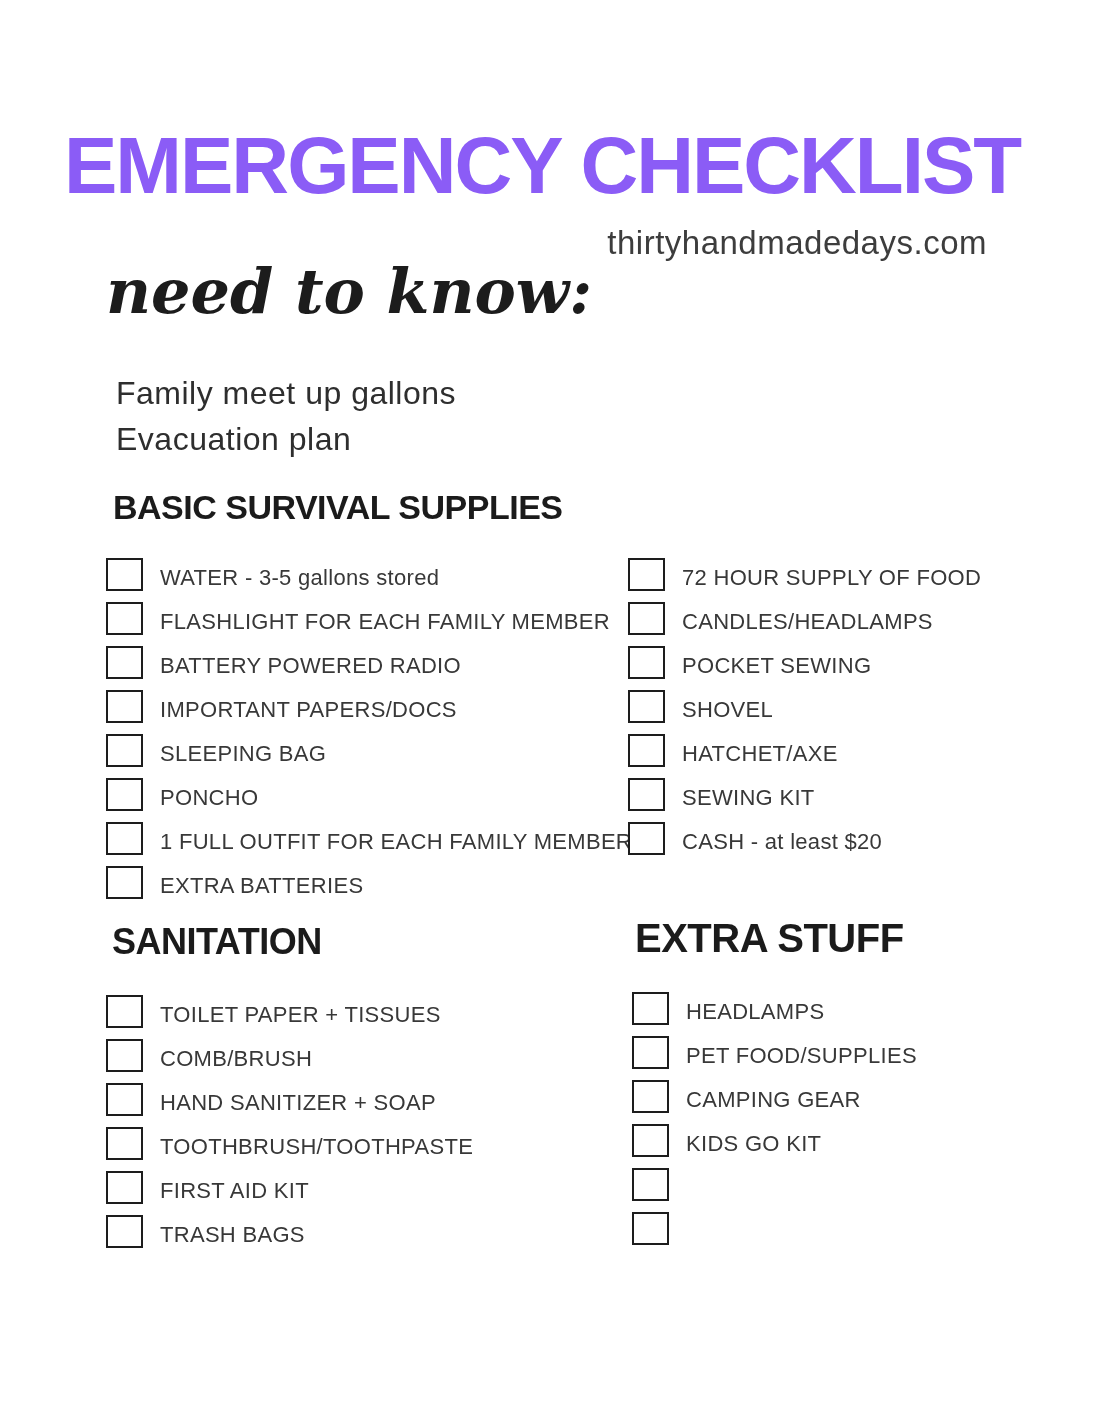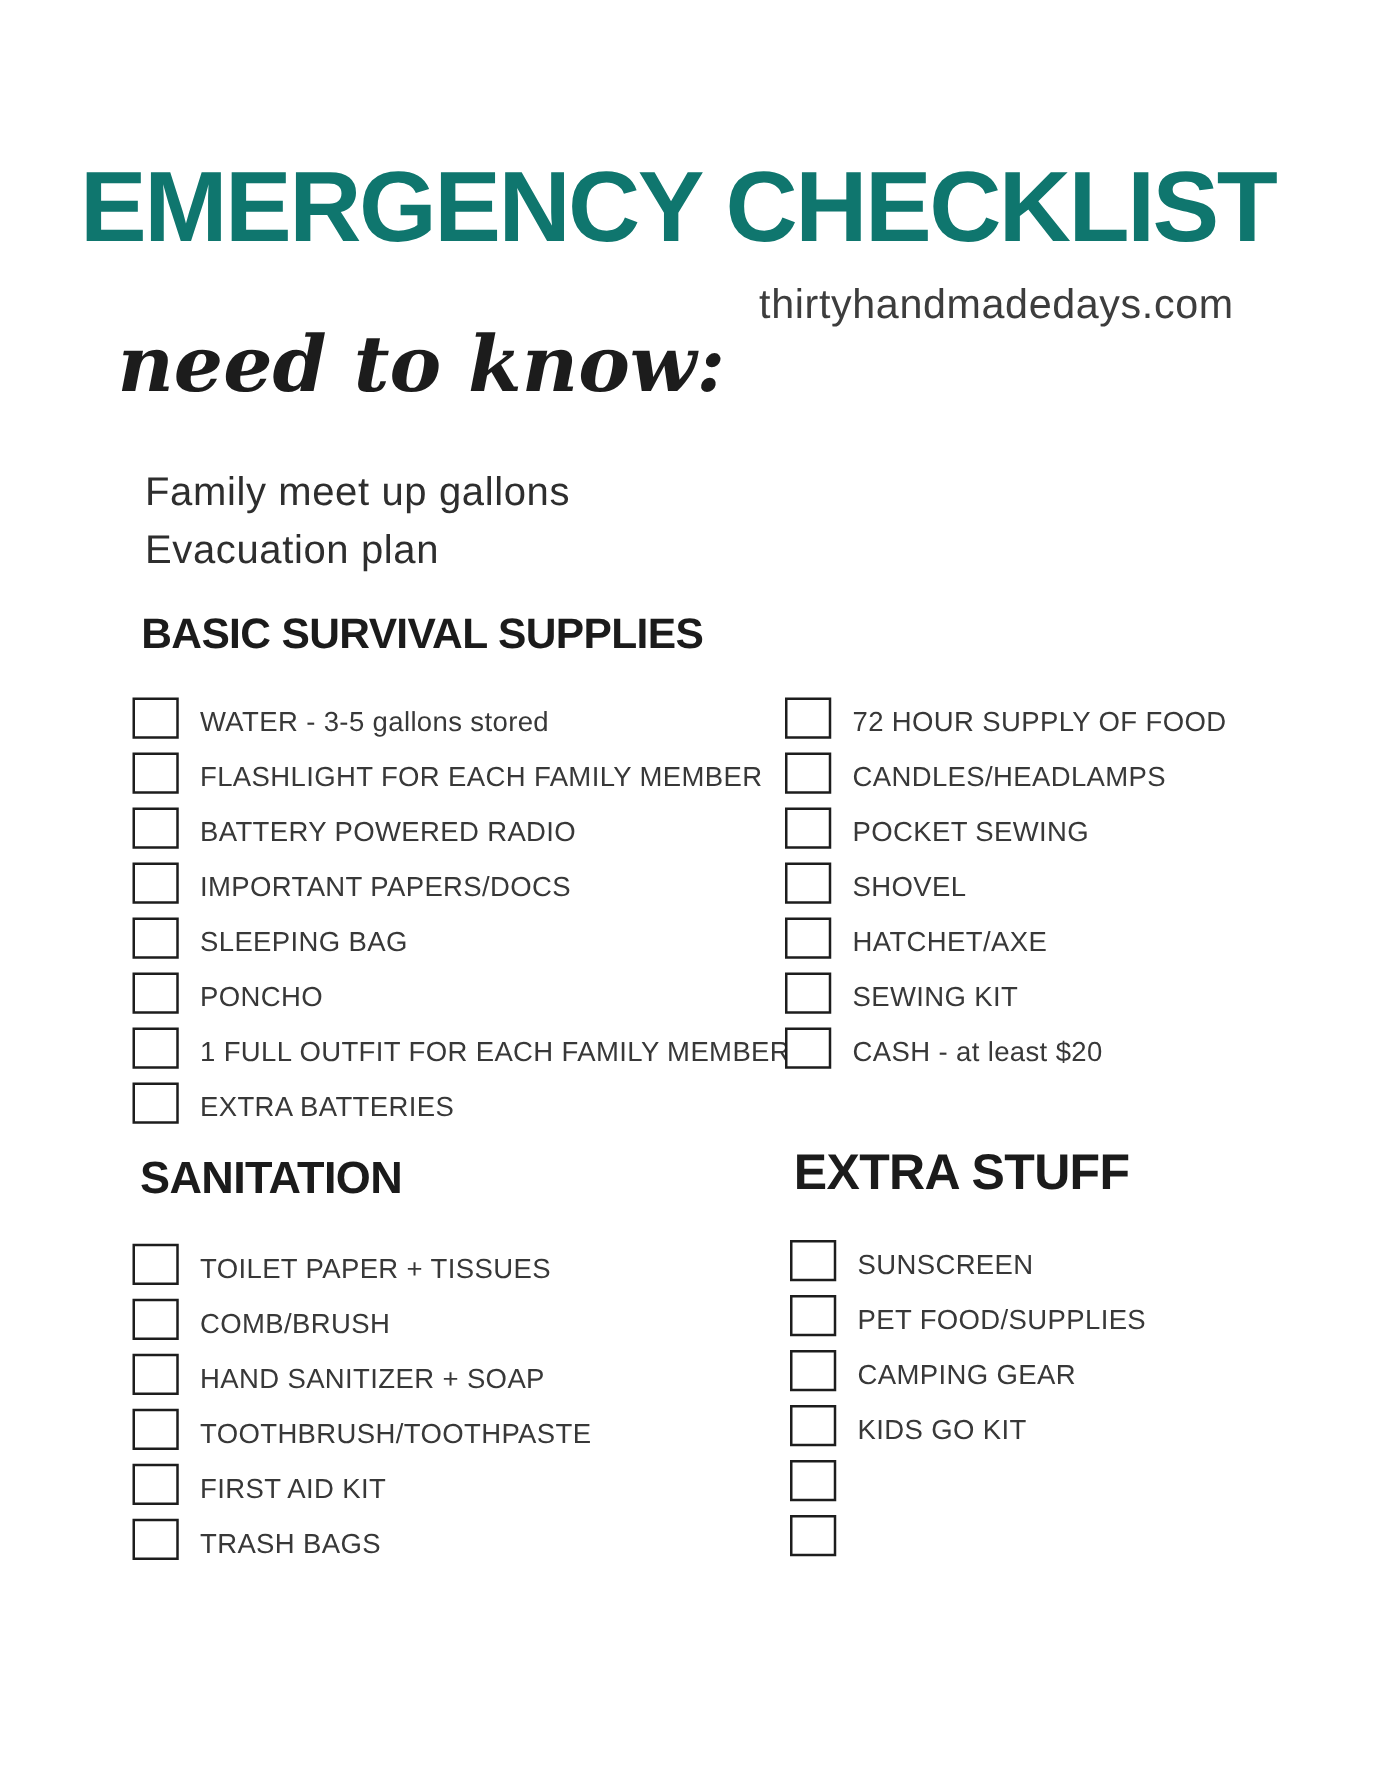--- a/index.html
+++ b/index.html
@@ -28,21 +28,21 @@
     right: 113px;
     top: 224px;
     font-size: 33px;
     font-weight: 200;
     letter-spacing: 0.5px;
     color: #3d3d3d;
     white-space: nowrap;
   }
   .script-heading {
     position: absolute;
-    left: 94px;
+    left: 106px;
     top: 252px;
     font-family: "DejaVu Serif", serif;
     font-style: italic;
     font-weight: 700;
     font-size: 62px;
     line-height: 1.3;
     color: #1c1c1c;
     white-space: nowrap;
   }
   .ntk-lines {
@@ -89,21 +89,21 @@
     letter-spacing: 0.3px;
     color: #383838;
     white-space: nowrap;
   }
 </style>
 </head>
 <body>
 
 <div class="page">
 
-  <h1 class="title" style="color: #0f766e;">EMERGENCY CHECKLIST</h1>
+  <h1 class="title" style="color: #8b5cf6;">EMERGENCY CHECKLIST</h1>
 
   <div class="site">thirtyhandmadedays.com</div>
 
   <div class="script-heading">need to know:</div>
 
   <div class="ntk-lines">
     <div>Family meet up gallons</div>
     <div>Evacuation plan</div>
   </div>
 
@@ -221,21 +221,21 @@
 
   <div class="row">
     <span class="cb"></span>
     <span class="check-label">TRASH BAGS</span>
   </div>
 </div>
 
   <div class="list" style="left:632px; top:992px;">
   <div class="row">
     <span class="cb"></span>
-    <span class="check-label">SUNSCREEN</span>
+    <span class="check-label">HEADLAMPS</span>
   </div>
 
   <div class="row">
     <span class="cb"></span>
     <span class="check-label">PET FOOD/SUPPLIES</span>
   </div>
 
   <div class="row">
     <span class="cb"></span>
     <span class="check-label">CAMPING GEAR</span>

